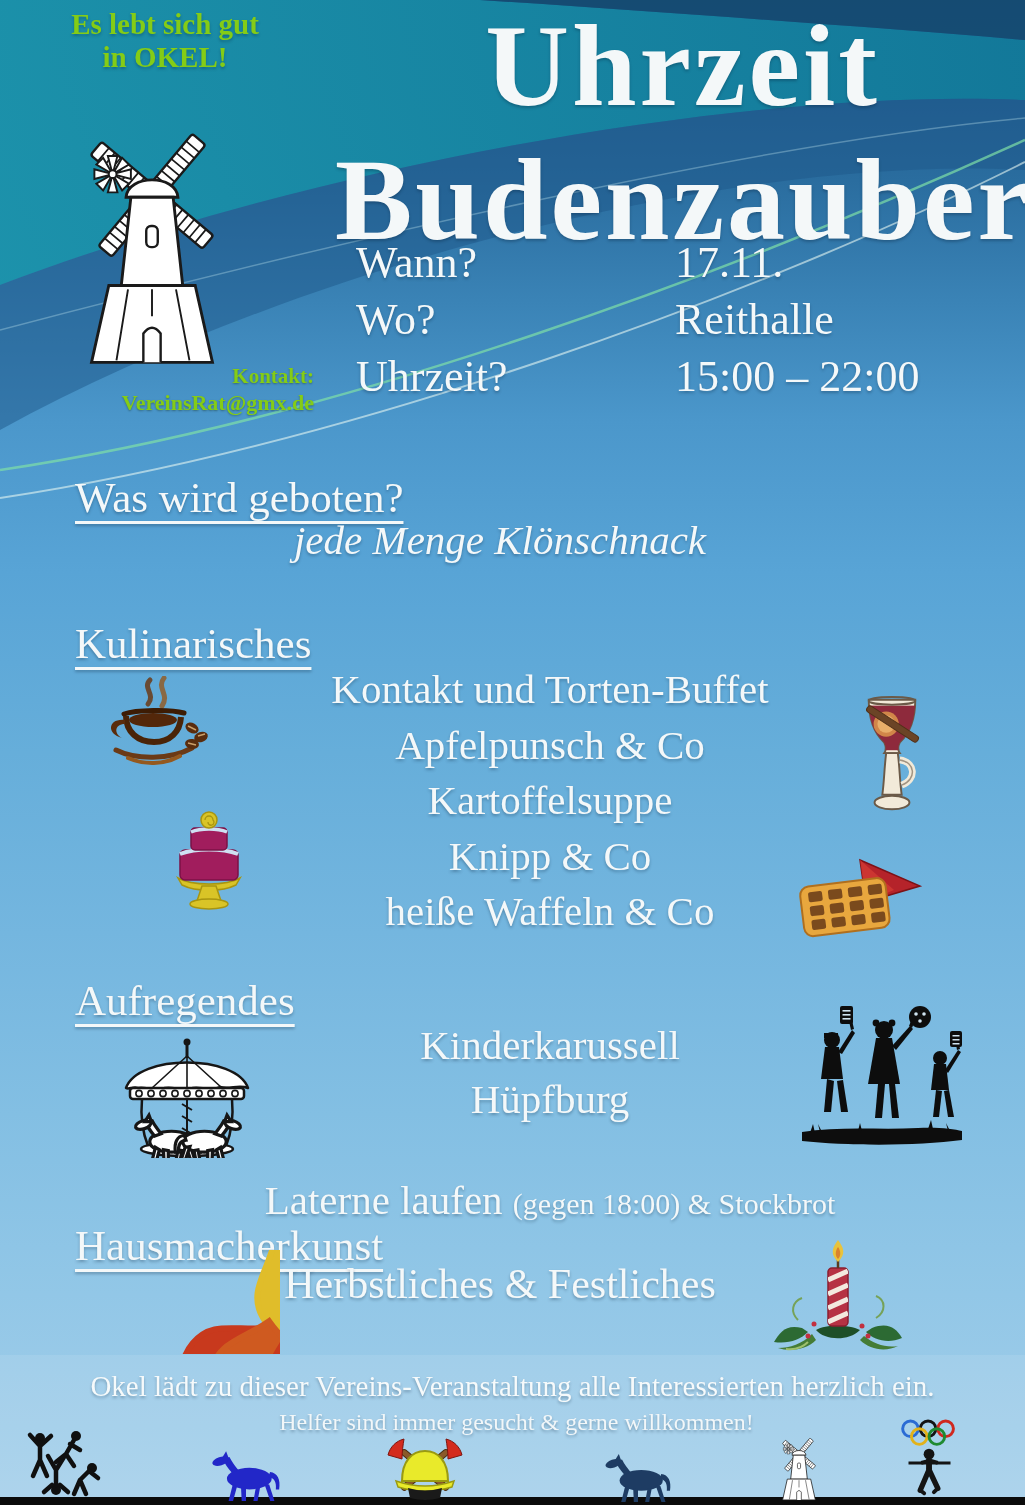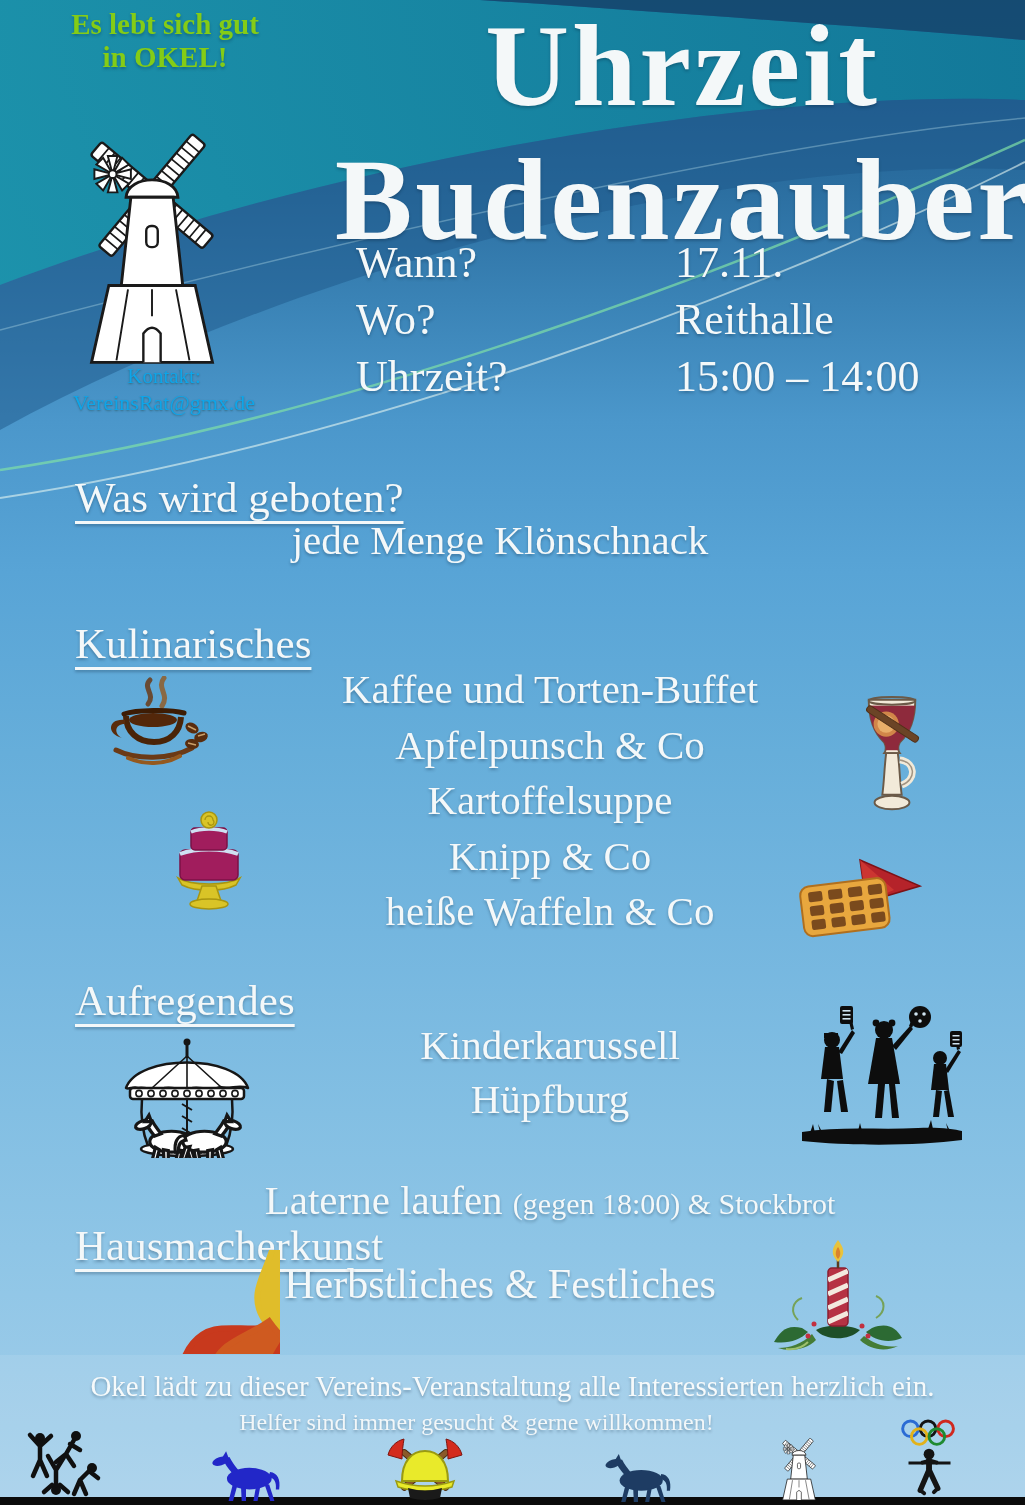--- a/index.html
+++ b/index.html
@@ -6,43 +6,43 @@
   .poster{
     position:relative;width:1025px;height:1505px;overflow:hidden;
     font-family:"Liberation Serif","DejaVu Serif",serif;color:#f4f8f9;
   }
   .bg{position:absolute;inset:0;width:1025px;height:1505px;display:block;}
   .abs{position:absolute;}
   .txt{text-shadow:0 2px 3px rgba(8,30,52,.30);}
   .center{text-align:center;}
   .tagline{left:38px;top:8px;width:254px;font-size:29px;font-weight:600;line-height:1.14;color:#84cc16;}
   .big-windmill{left:70px;top:82px;width:164px;height:288px;}
-  .kontakt{left:14px;top:364px;width:300px;font-weight:400;line-height:1.22;color:#0ea5e9;text-shadow:0 1px 2px rgba(20,40,20,.4);}
+  .kontakt{left:14px;top:364px;width:300px;font-weight:700;line-height:1.22;color:#84cc16;text-shadow:0 1px 2px rgba(20,40,20,.4);text-align:right;}
   .kontakt .k1{font-size:21px;}
   .kontakt .k2{font-size:22px;}
   .title{left:300px;top:8px;width:705px;font-weight:700;letter-spacing:3px;line-height:1;}
   .title .l1{font-size:116px;padding-left:60px;}
   .title .l2{font-size:116px;margin-top:18px;margin-left:35px;}
   .details{left:356px;top:234px;width:640px;font-size:44px;line-height:57px;}
   .details .row{display:flex;}
   .details .lab{width:319px;flex:none;}
   h2.sec{font-size:43px;font-weight:400;margin:15px;
     text-decoration:underline;text-decoration-thickness:3px;text-underline-offset:9px;}
   .intro-heading{left:60px;top:458px;}
-  .intro-sub{left:180px;top:516px;width:640px;font-size:41px;}
+  .intro-sub{left:180px;top:516px;width:640px;font-size:41px;font-style:italic;}
   .sec1{left:60px;top:604px;}
   .food-list{left:195px;top:662px;width:710px;font-size:41px;line-height:55.5px;}
   .sec2{left:60px;top:961px;}
   .fun-list{left:250px;top:1018px;width:600px;font-size:41px;line-height:54px;}
   .laterne{left:150px;top:1148px;width:800px;font-size:41px;margin-top:28px;}
   .laterne .small{font-size:30px;}
   .sec3{left:60px;top:1206px;}
   .herbst{left:210px;top:1260px;width:580px;font-size:42px;}
   .footer-line1{left:0;top:1370px;width:1025px;font-size:29px;color:#f6fafb;}
-  .footer-line2{left:0;top:1409px;width:953px;font-size:24px;color:#f2f7f9;}
+  .footer-line2{left:0;top:1409px;width:953px;font-size:24px;color:#f2f7f9;padding-left:40px;}
   .icon{line-height:0;}
   .icon svg{display:block;width:100%;height:100%;}
 </style>
 </head>
 <body>
 
 <div class="poster">
 
   <svg class="bg" viewBox="0 0 1025 1505" preserveAspectRatio="none">
     <defs>
@@ -150,30 +150,30 @@
     <div class="row">
       <span class="lab">Wann?</span>
       <span class="val">17.11.</span>
     </div>
     <div class="row">
       <span class="lab">Wo?</span>
       <span class="val">Reithalle</span>
     </div>
     <div class="row">
       <span class="lab">Uhrzeit?</span>
-      <span class="val">15:00 – 14:00</span>
+      <span class="val">15:00 – 22:00</span>
     </div>
   </div>
 
   <h2 class="abs sec intro-heading txt">Was wird geboten?</h2>
   <div class="abs intro-sub center txt">jede Menge Klönschnack</div>
 
   <h2 class="abs sec sec1 txt">Kulinarisches</h2>
   <div class="abs food-list center txt">
-    <div>Kaffee und Torten-Buffet</div>
+    <div>Kontakt und Torten-Buffet</div>
     <div>Apfelpunsch &amp; Co</div>
     <div>Kartoffelsuppe</div>
     <div>Knipp &amp; Co</div>
     <div>heiße Waffeln &amp; Co</div>
   </div>
 
   <div class="abs icon" style="left:100px;top:676px;width:112px;height:98px;">
     <svg viewBox="0 0 112 98">
       <path d="M50,4 C42,12 56,18 48,28" stroke="#6b3a16" stroke-width="5" fill="none" stroke-linecap="round" opacity=".85"></path>
       <path d="M64,2 C56,12 70,18 62,30" stroke="#94591f" stroke-width="5" fill="none" stroke-linecap="round" opacity=".8"></path>

